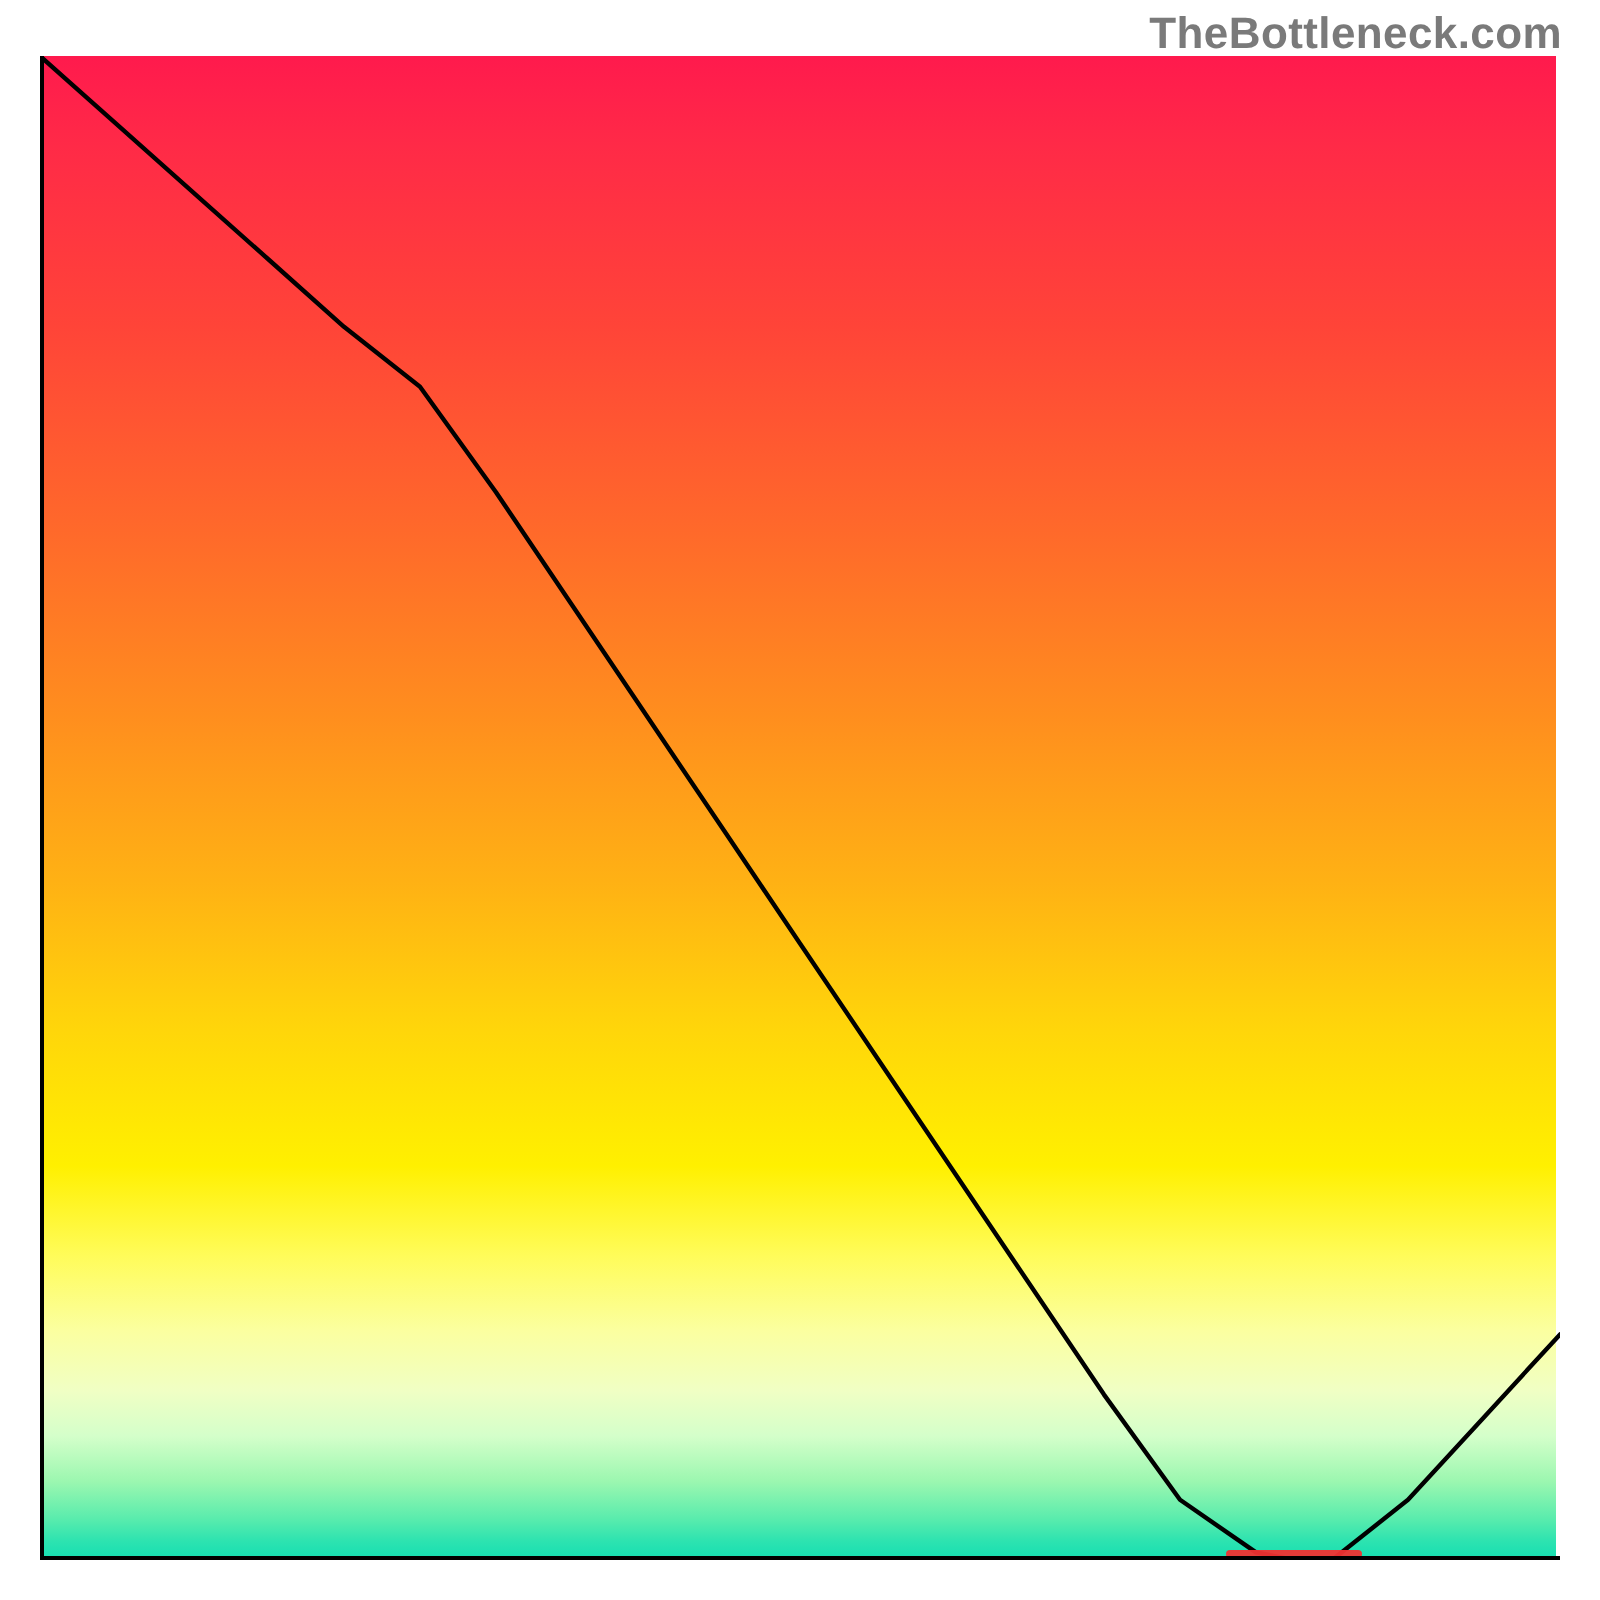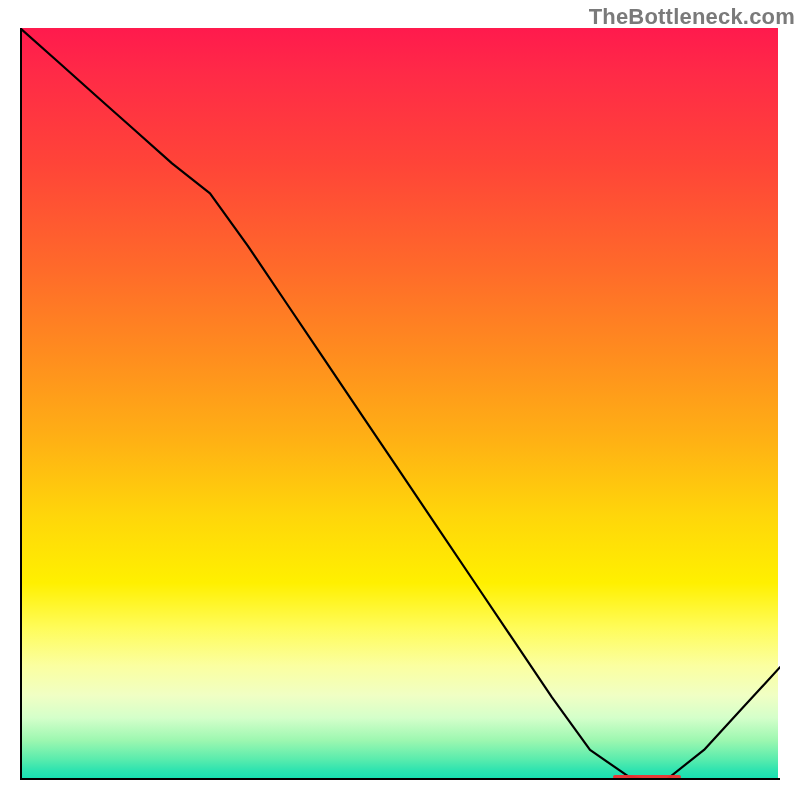--- a/index.html
+++ b/index.html
@@ -1,17 +1,17 @@
 <!DOCTYPE html>
 <html><head>
 <meta charset="utf-8">
 <style>
 *{margin:0;padding:0;box-sizing:border-box}
 body{width:800px;height:800px;background:#fff;position:relative;font-family:Arial,Helvetica,sans-serif}
-.watermark{position:absolute;top:4px;right:5px;font-size:22px;font-weight:bold;color:#7a7a7a;letter-spacing:0.2px}
+.watermark{position:absolute;top:4px;right:19px;font-size:22px;font-weight:bold;color:#7a7a7a;letter-spacing:0.2px}
 .plot{position:absolute;left:20px;top:28px;width:760px;height:752px}
 .gradient{position:absolute;left:2px;top:0;width:756px;height:750px;
   background:linear-gradient(to bottom,
     #ff1a4d 0%,
     #ff2a47 6%,
     #ff4438 18%,
     #ff6a2a 32%,
     #ff8e1e 44%,
     #ffb114 55%,
     #ffd60a 65%,

